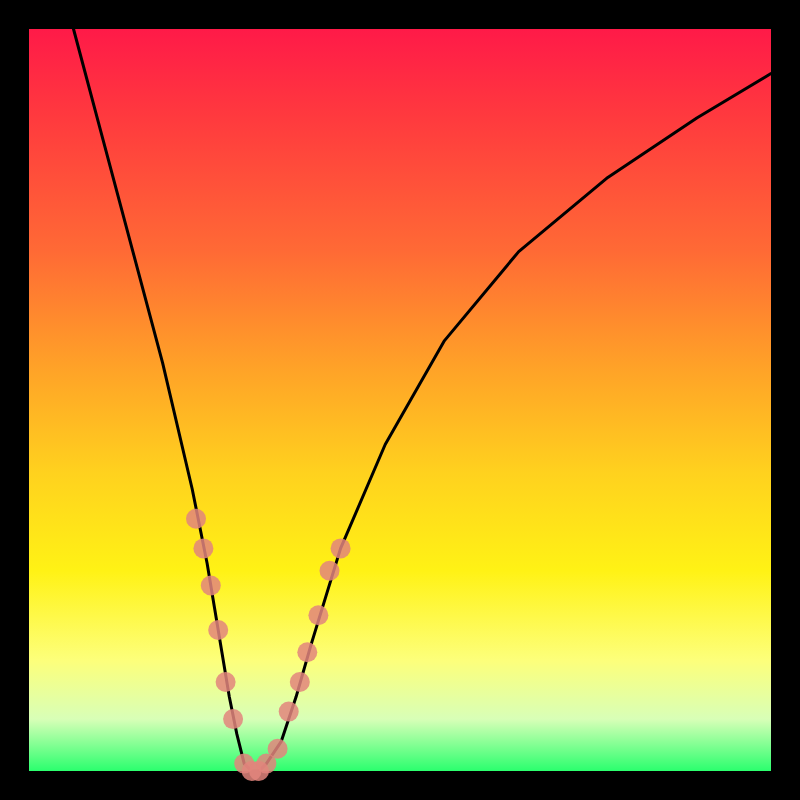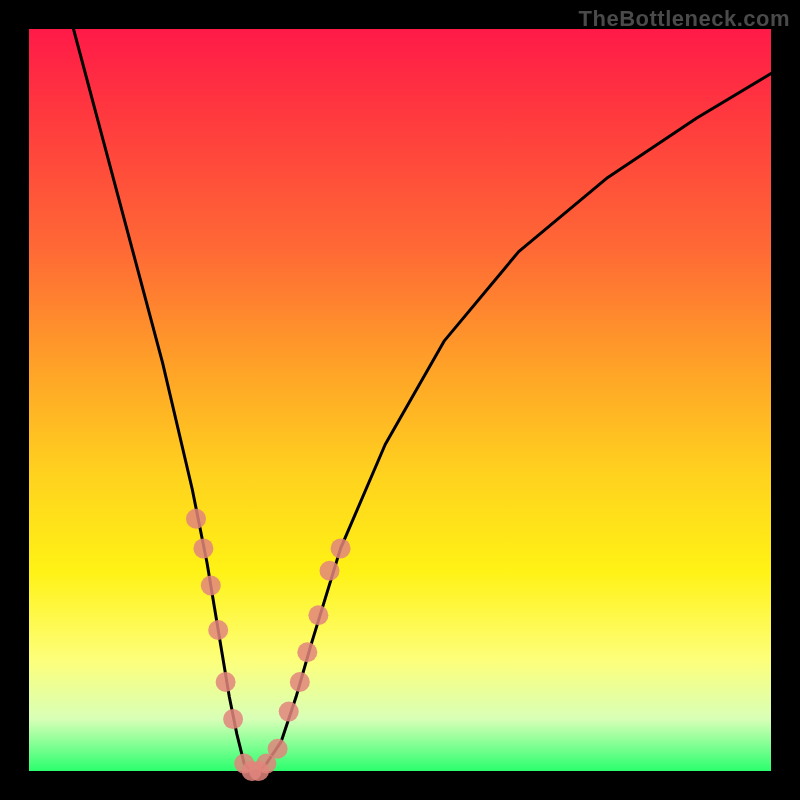--- a/index.html
+++ b/index.html
@@ -79,14 +79,13 @@
           <circle cx="248.6" cy="719.7" r="10" fill="#e2857d" fill-opacity="0.85"></circle>
           <circle cx="259.7" cy="682.6" r="10" fill="#e2857d" fill-opacity="0.85"></circle>
           <circle cx="270.8" cy="653.0" r="10" fill="#e2857d" fill-opacity="0.85"></circle>
           <circle cx="278.3" cy="623.3" r="10" fill="#e2857d" fill-opacity="0.85"></circle>
           <circle cx="289.4" cy="586.2" r="10" fill="#e2857d" fill-opacity="0.85"></circle>
           <circle cx="300.5" cy="541.7" r="10" fill="#e2857d" fill-opacity="0.85"></circle>
           <circle cx="311.6" cy="519.4" r="10" fill="#e2857d" fill-opacity="0.85"></circle>
         </g>
     </svg>
   </div>
-  <div class="watermark">TheBottleneck.com</div>
 </div>
 
 </body></html>

